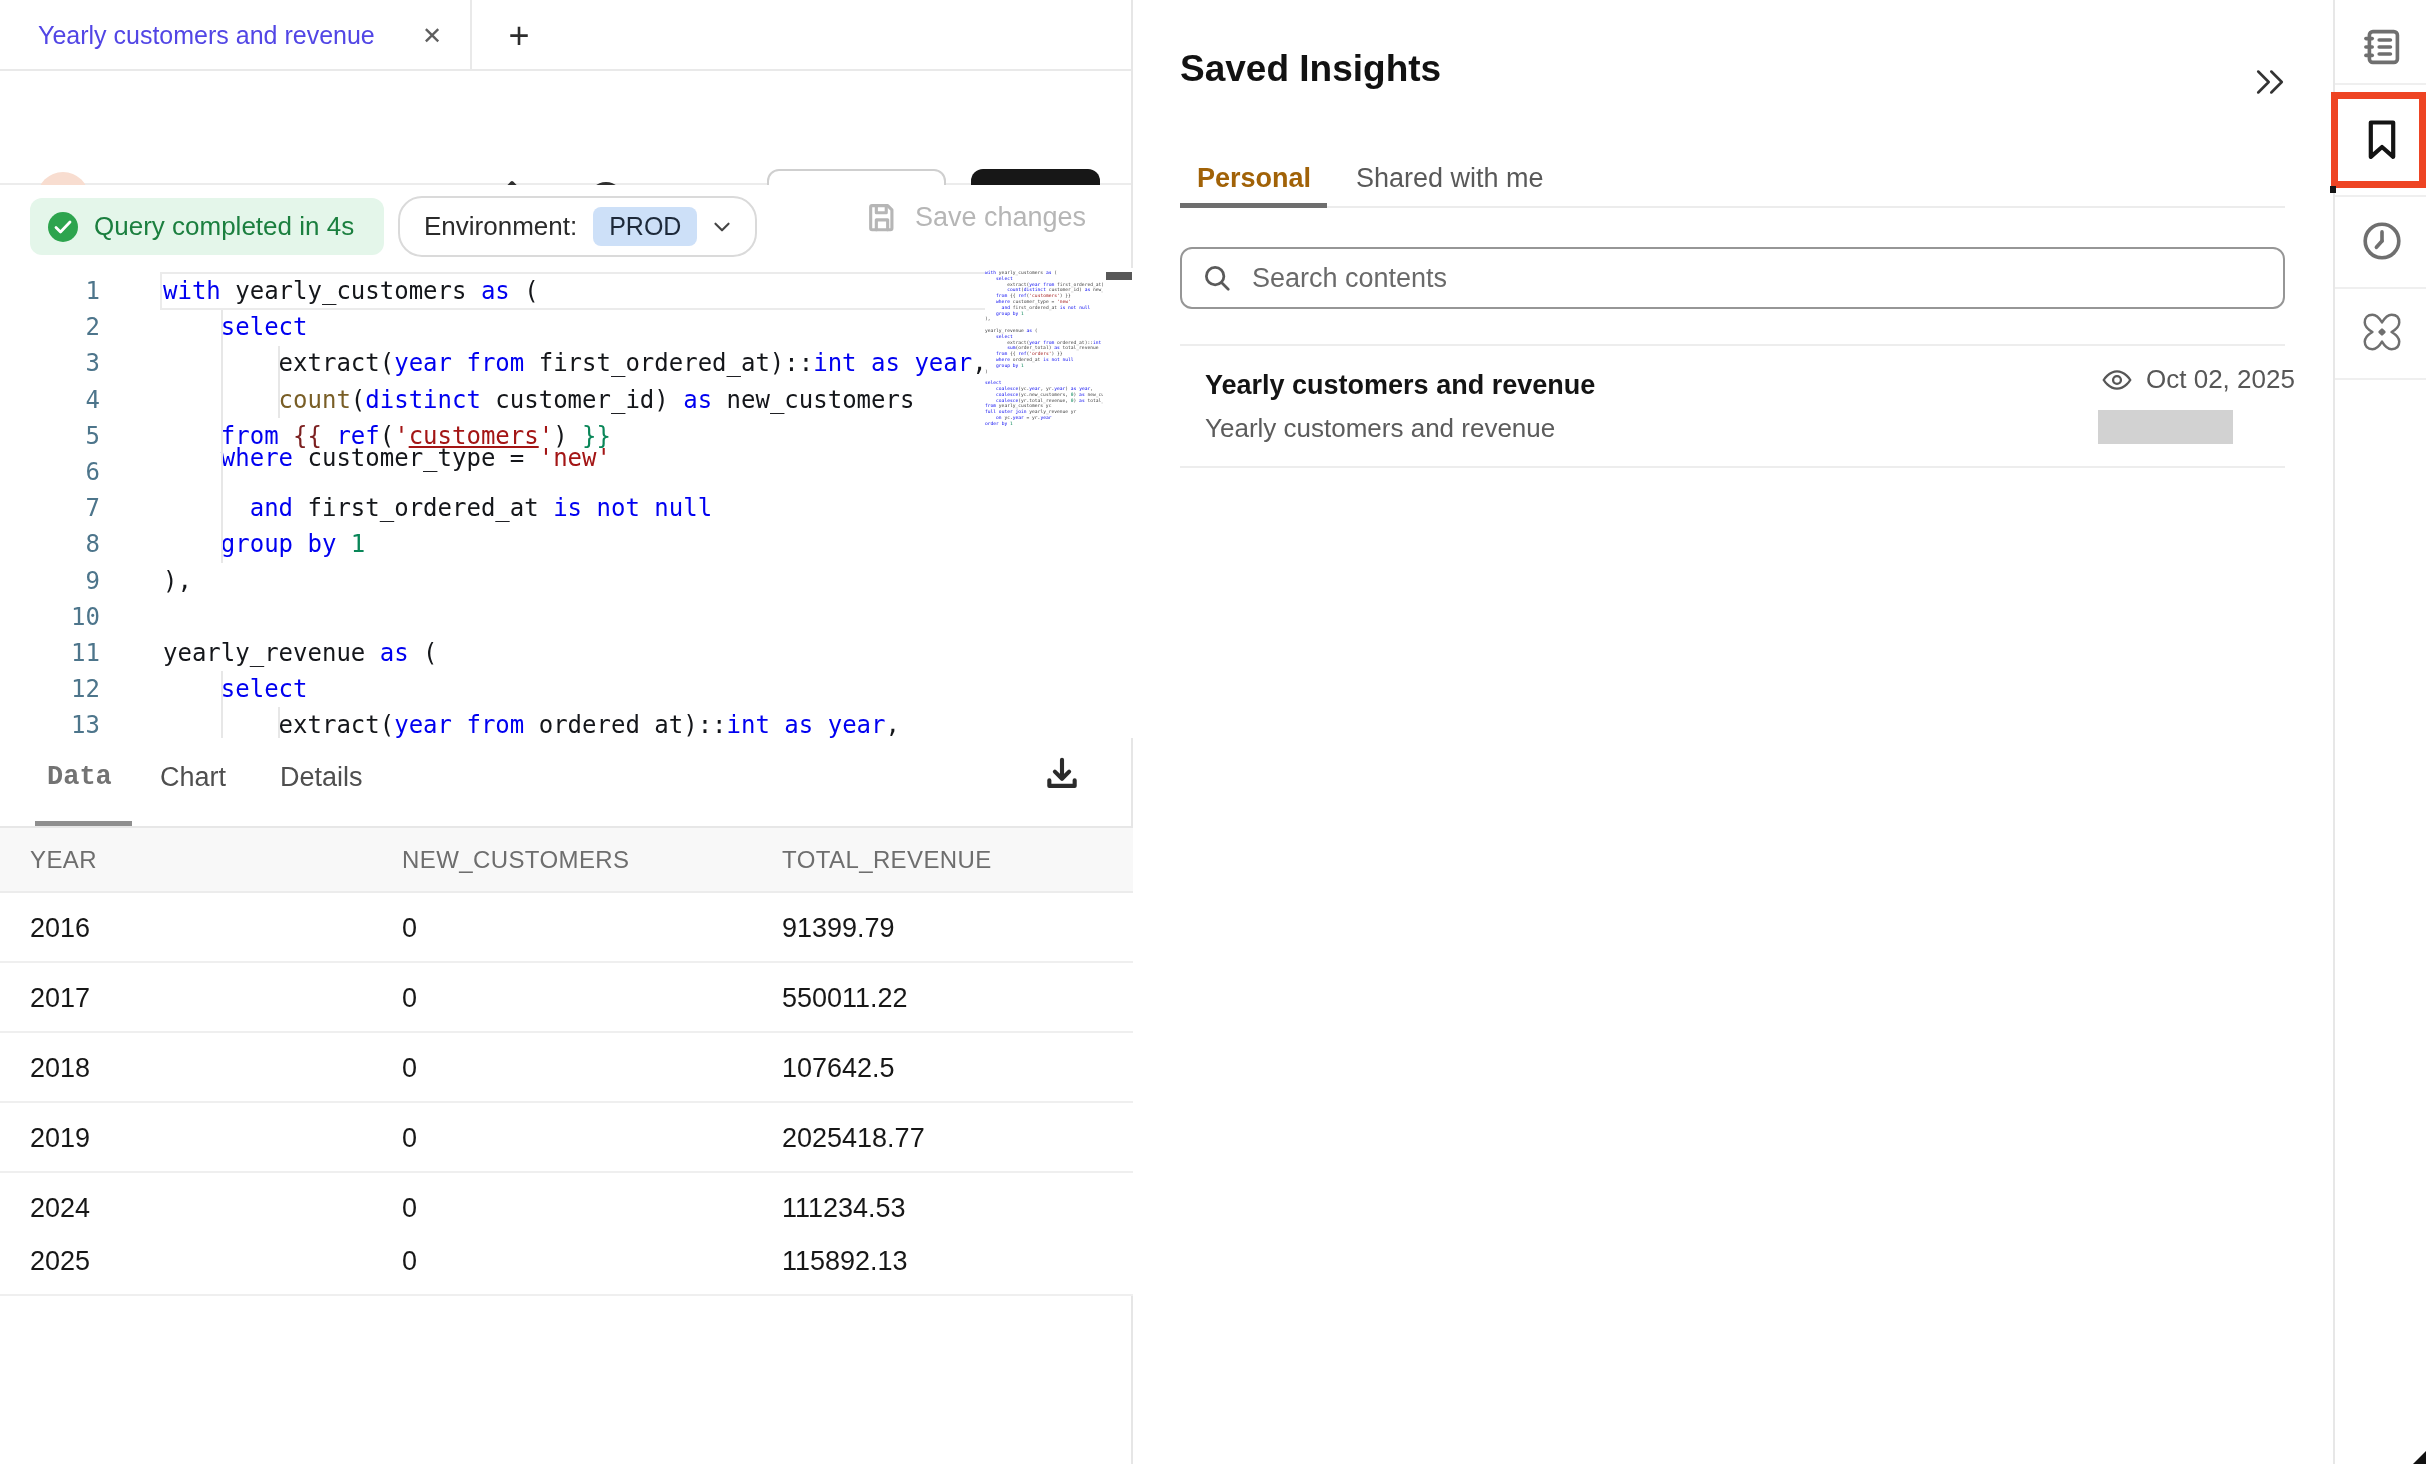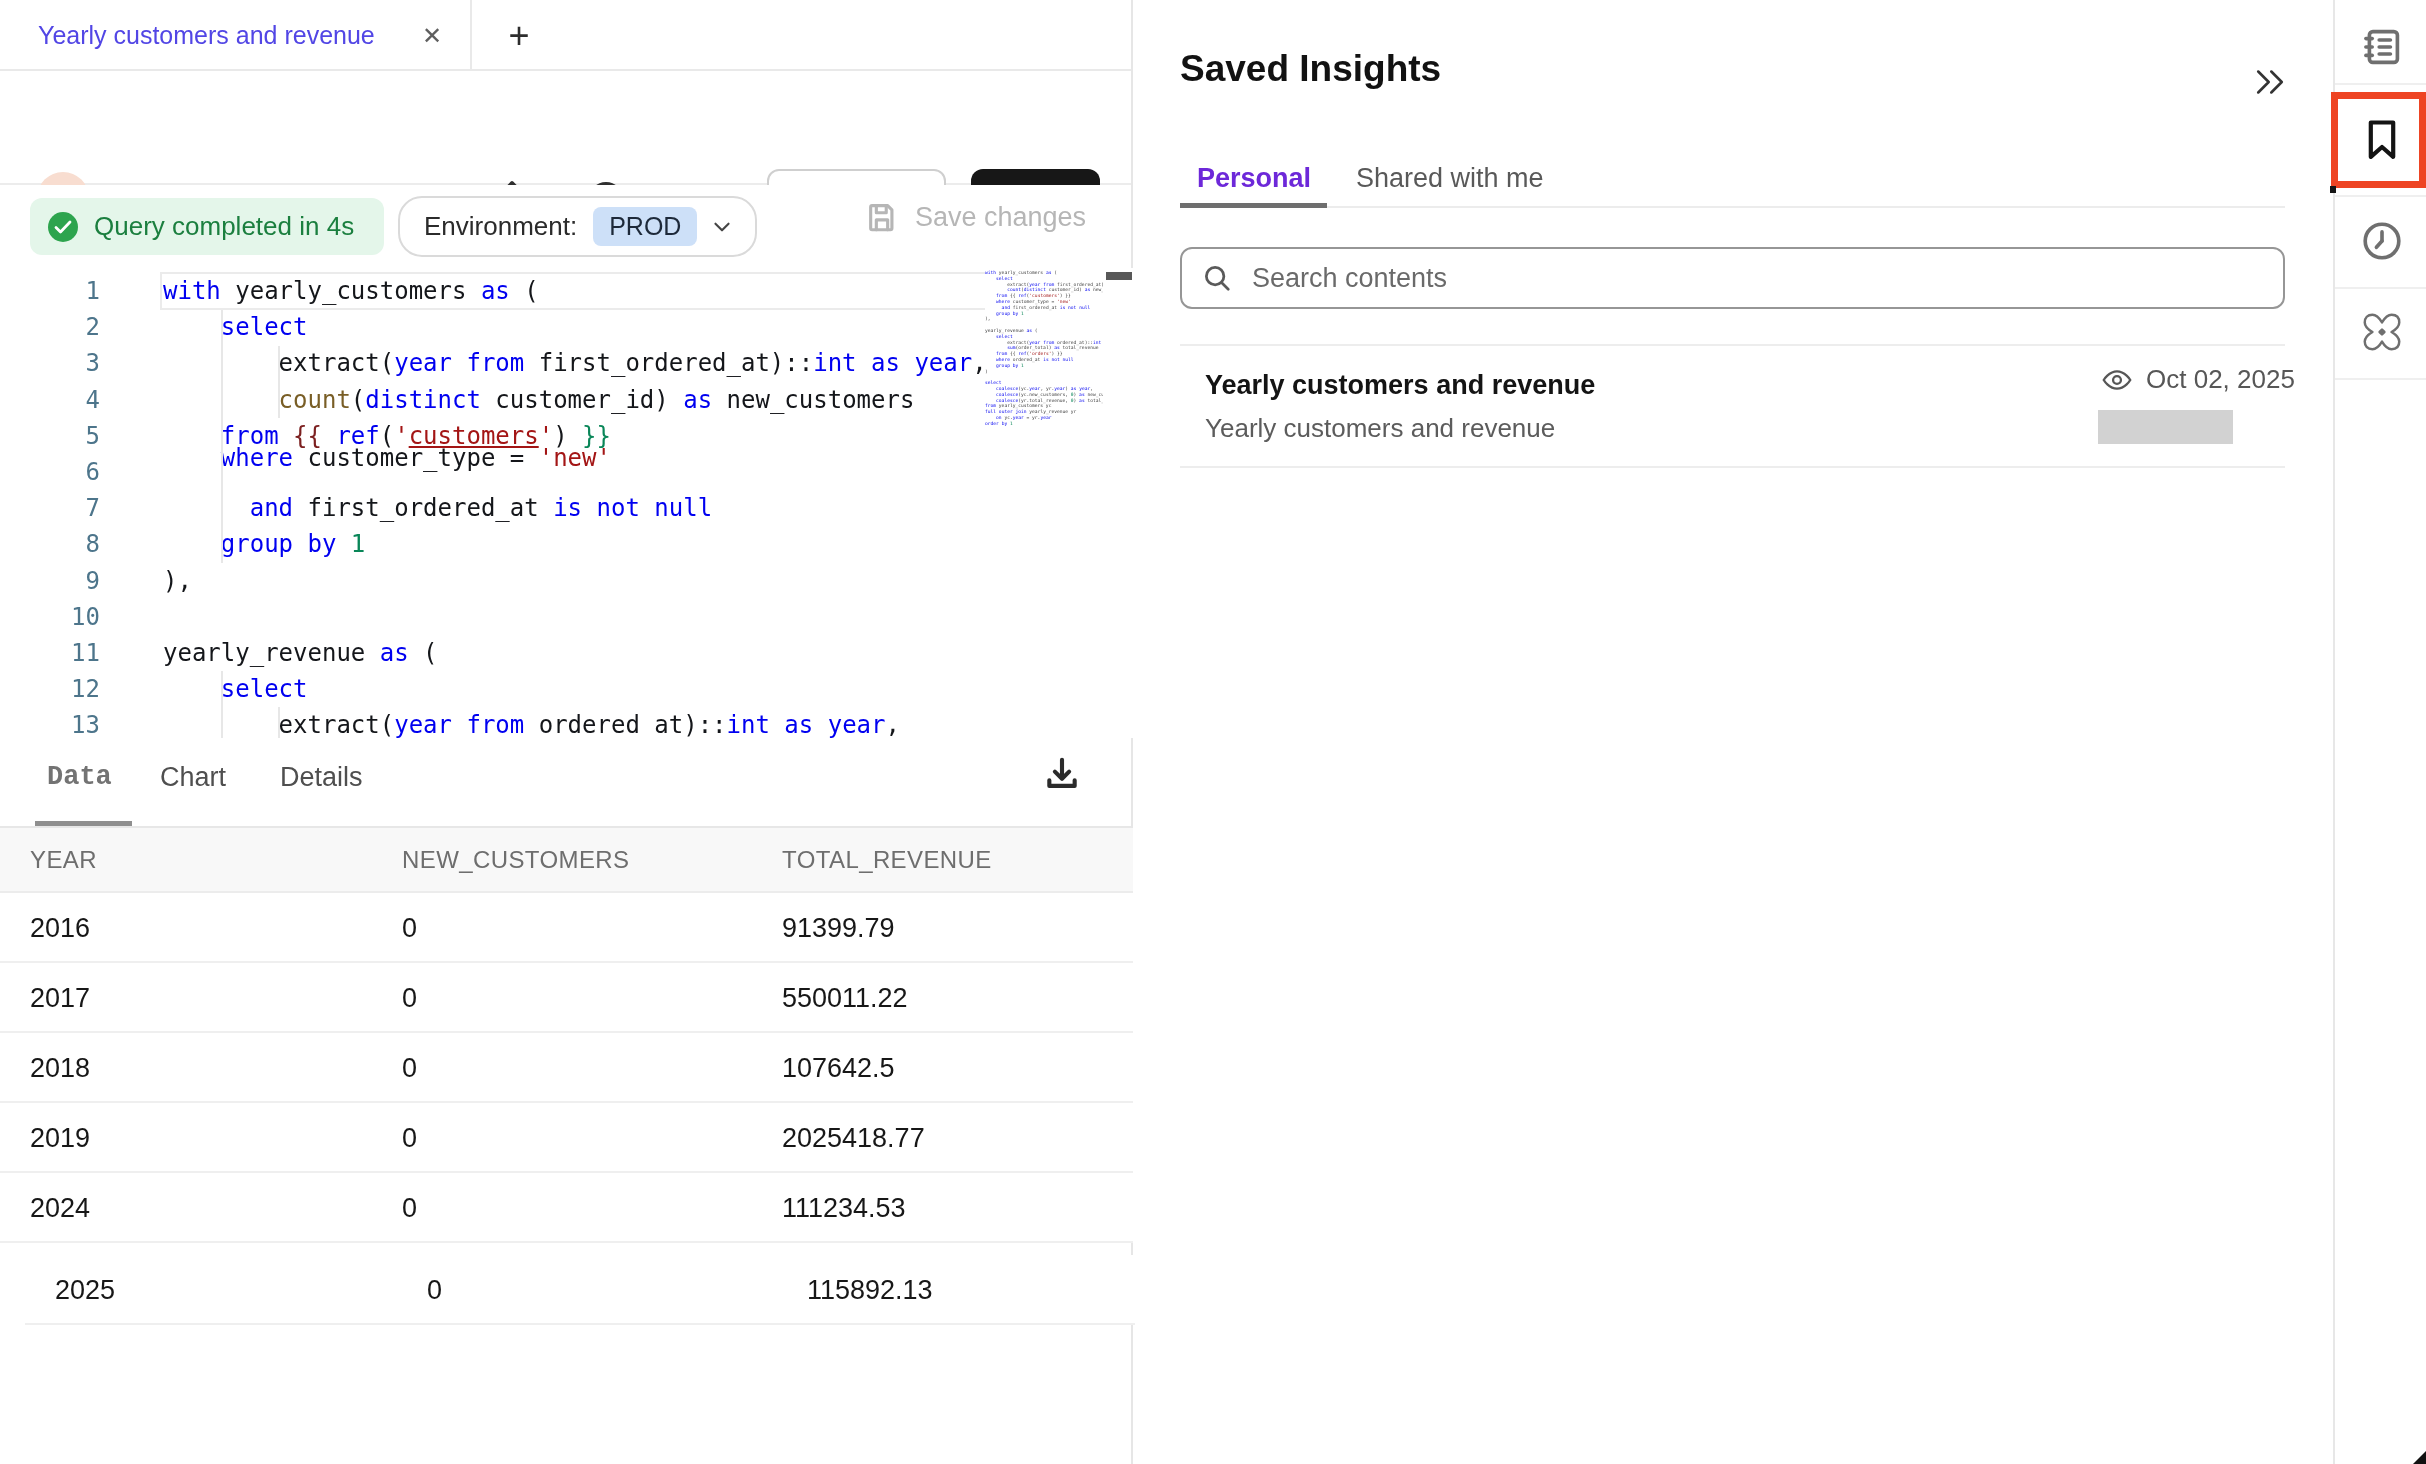--- a/index.html
+++ b/index.html
@@ -62,21 +62,21 @@
   .th { position:absolute; top:18px; font-size:24px; color:#6e6e6e; letter-spacing:0.4px; }
   .trow { position:absolute; left:0; width:100%; height:70px; border-bottom:2px solid #efefef; background:#fff; }
   .td { position:absolute; top:20px; font-size:27px; color:#171717; }
   .col0 { left:30px; } .col1 { left:402px; } .col2 { left:782px; }
   
   .right-panel { position:absolute; left:1135px; top:0; width:1198px; height:1464px; background:#fff; }
   .ins-title { position:absolute; left:45px; top:48px; font-size:37px; font-weight:600; color:#121212; }
   .collapse-btn { position:absolute; left:1115px; top:62px; width:40px; height:40px; display:flex; align-items:center; justify-content:center; cursor:pointer; }
   .collapse-btn svg { stroke:#333; fill:none; stroke-width:2; stroke-linecap:round; stroke-linejoin:round; }
   .ins-tab { position:absolute; top:163px; font-size:27px; cursor:pointer; }
-  .ins-tab.active { color:#6d28d9; font-weight:600; }
+  .ins-tab.active { color:#a16207; font-weight:600; }
   .ins-tab.idle { color:#595959; }
   .ins-tab-line { position:absolute; left:45px; top:206px; width:1105px; height:2px; background:#ececec; }
   .ins-tab-line-active { position:absolute; left:45px; top:203px; width:147px; height:5px; background:#6e6e6e; }
   .search-box { position:absolute; left:45px; top:247px; width:1105px; height:62px; border:2px solid #969696; border-radius:12px; background:#fff; display:flex; align-items:center; padding:0 20px; gap:20px; cursor:text; }
   .search-box svg { stroke:#5a5a5a; fill:none; stroke-width:2.2; stroke-linecap:round; }
   .search-ph { color:#6a6a6a; font-size:27px; }
   .ins-divider { position:absolute; left:45px; height:2px; background:#ededed; width:1105px; }
   .item-title { position:absolute; left:70px; top:370px; font-size:27px; font-weight:600; color:#141414; }
   .item-sub { position:absolute; left:70px; top:413px; font-size:26px; color:#5c5c5c; }
   .item-date { position:absolute; left:967px; top:364px; display:flex; align-items:center; gap:14px; color:#575757; font-size:26px; }
@@ -280,21 +280,21 @@
           <div class="trow" style="top: 275px;">
             <span class="td col0">2019</span>
             <span class="td col1">0</span>
             <span class="td col2">2025418.77</span>
           </div>
           <div class="trow" style="top: 345px;">
             <span class="td col0">2024</span>
             <span class="td col1">0</span>
             <span class="td col2">111234.53</span>
           </div>
-          <div class="trow" style="top: 427px; margin-left: 25px;">
+          <div class="trow" style="top: 398px;">
             <span class="td col0">2025</span>
             <span class="td col1">0</span>
             <span class="td col2">115892.13</span>
           </div>
         </div>
     </div>
   </div>
 
   <div class="right-panel">
     <div class="ins-title">Saved Insights</div>

